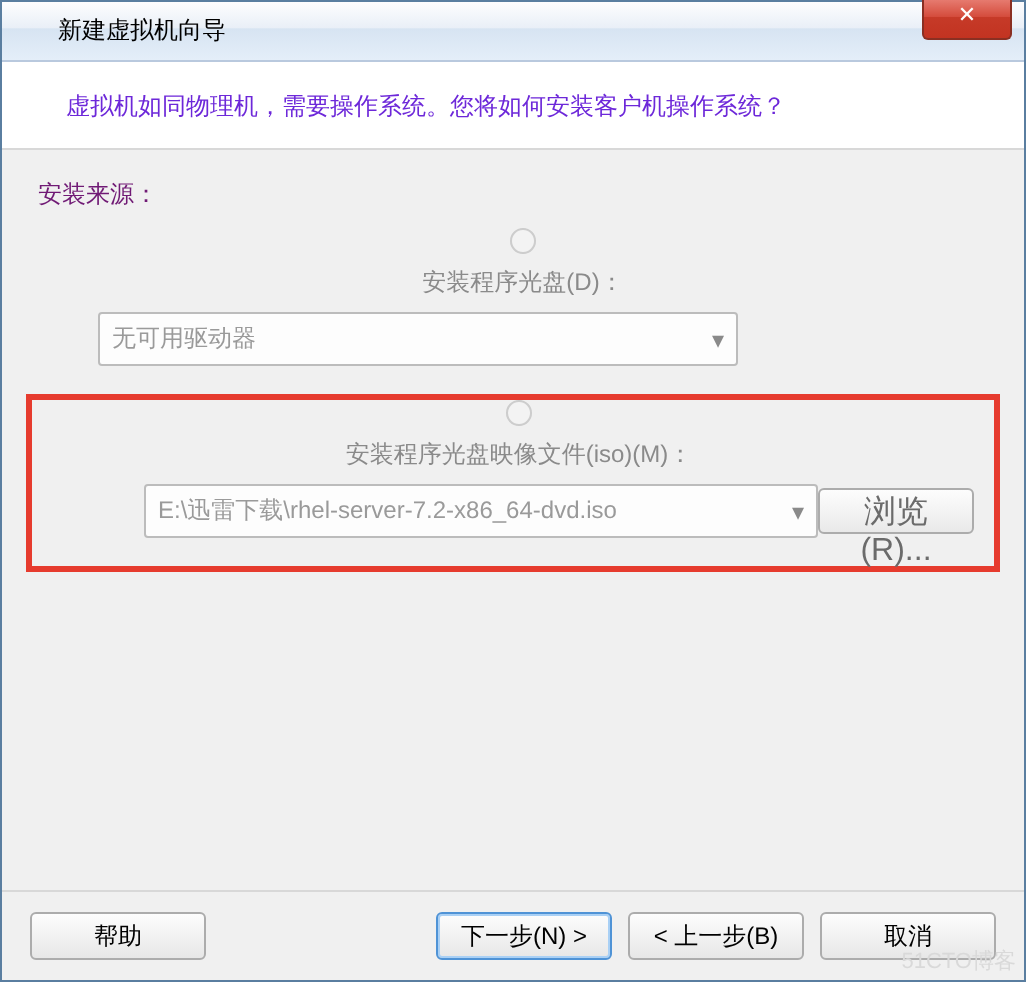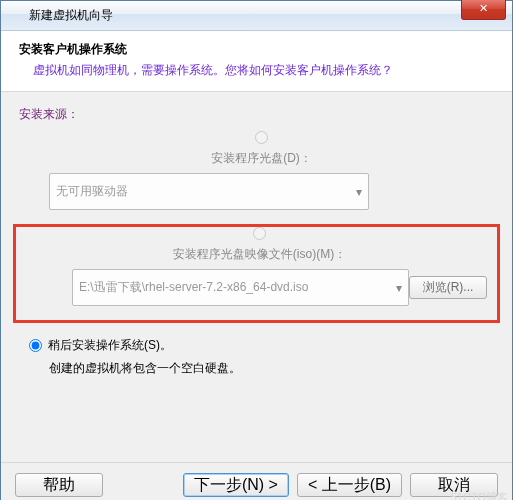--- a/index.html
+++ b/index.html
@@ -52,21 +52,21 @@
     position: relative;
   }
   .section-label { color: #701a75; margin-bottom: 8px; }
   .opt-group { margin-left: 10px; margin-bottom: 14px; }
   .radio-row { display: flex; align-items: center; gap: 6px; margin-bottom: 6px; }
   .radio-row.disabled { color: #8a8a8a; flex-direction: column; }
   input[type=radio] { margin: 0; }
   .combo {
     margin-left: 20px;
     width: 320px;
-    height: 37px;
+    height: 27px;
     background: #fff;
     border: 1px solid #bcbcbc;
     border-radius: 2px;
     display: flex;
     align-items: center;
     padding: 0 6px;
     color: #888;
     position: relative;
   }
   .combo.disabled { background: #fdfdfd; color: #9a9a9a; }
@@ -83,39 +83,39 @@
     margin: 6px -6px 14px -6px;
   }
   .iso-row { display: flex; align-items: center; margin-left: 20px; }
   .iso-combo { flex: 1; }
   .browse-btn {
     width: 78px; height: 23px;
     background: linear-gradient(#fdfdfd,#e9e9e9);
     border: 1px solid #acacac;
     border-radius: 3px;
     color: #6b6b6b;
-    font-size: 12px;
+    font-size: 16px;
   }
   .later-row { display: flex; align-items: center; gap: 6px; }
   .later-desc { margin: 6px 0 0 20px; color: #000; }
   .footer {
     background: #f0f0f0;
     border-top: 1px solid #d8d8d8;
     padding: 10px 14px;
     display: flex;
     align-items: center;
     gap: 8px;
   }
   .footer .spacer { flex: 1; }
   .btn {
     min-width: 88px; height: 24px;
     background: linear-gradient(#fdfdfd,#e7e7e7);
     border: 1px solid #acacac;
     border-radius: 3px;
-    font-size: 16px;
+    font-size: 12px;
     padding: 0 10px;
     cursor: pointer;
   }
   .btn.default {
     border: 1px solid #4f93d6;
     box-shadow: inset 0 0 0 1px #a9d0f5;
   }
   .watermark {
     position: absolute;
     right: 4px; bottom: 2px;
@@ -130,21 +130,20 @@
 <div class="window">
 
   <div class="titlebar">
     <span>新建虚拟机向导</span>
     <div class="close-btn">
       <span>✕</span>
     </div>
   </div>
 
   <div class="header-pane">
-    <div class="header-title">安装客户机操作系统</div>
     <div class="header-desc">虚拟机如同物理机，需要操作系统。您将如何安装客户机操作系统？</div>
   </div>
 
   <div class="body-pane">
     <div class="section-label">安装来源：</div>
 
     <div class="opt-group">
       <label class="radio-row disabled">
         <input type="radio" name="src" disabled="" style="">
         <span>安装程序光盘(D)：</span>
@@ -164,27 +163,20 @@
         <div class="iso-row">
           <div class="combo disabled iso-combo">
             <span>E:\迅雷下载\rhel-server-7.2-x86_64-dvd.iso</span>
             <span class="arrow">▾</span>
           </div>
           <button class="browse-btn" disabled="">浏览(R)...</button>
         </div>
       </div>
     </div>
 
-    <div class="opt-group">
-      <label class="later-row">
-        <input type="radio" name="src" checked="" style="">
-        <span>稍后安装操作系统(S)。</span>
-      </label>
-      <div class="later-desc">创建的虚拟机将包含一个空白硬盘。</div>
-    </div>
   </div>
 
   <div class="footer">
     <button class="btn">帮助</button>
     <div class="spacer"></div>
     <button class="btn default">下一步(N) &gt;</button>
     <button class="btn">&lt; 上一步(B)</button>
     <button class="btn">取消</button>
   </div>
 

